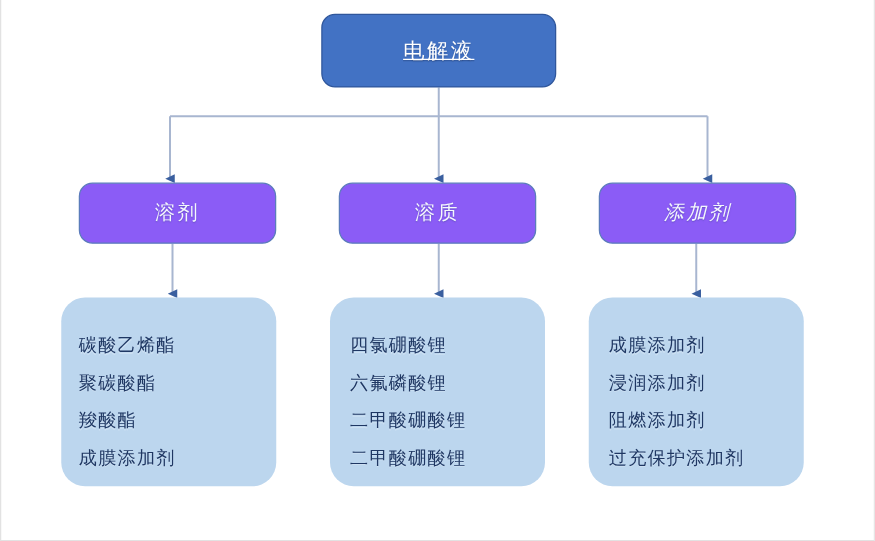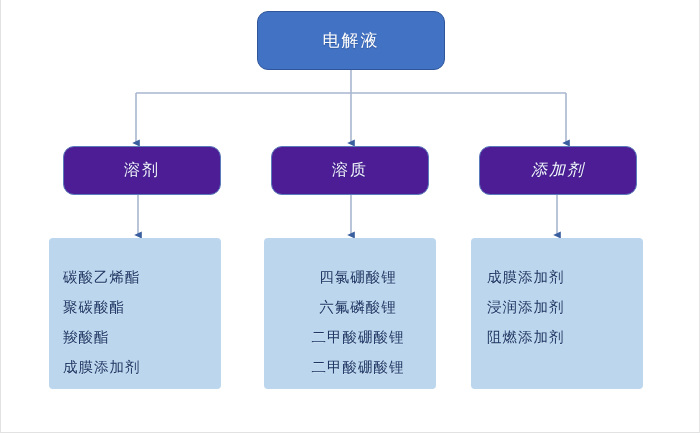--- a/index.html
+++ b/index.html
@@ -46,62 +46,63 @@
     top: 11px;
     width: 188px;
     height: 59px;
     background: #4272c4;
     border: 1px solid #2f569b;
     border-radius: 11px;
     color: #ffffff;
     font-size: 17px;
     letter-spacing: 2px;
     text-shadow: 0 1px 1px rgba(20,40,80,.35);
+    text-decoration: underline;
   }
 
   .node-mid {
     top: 146px;
     width: 158px;
     height: 49px;
-    background: #4c1d95;
+    background: #8b5cf6;
     border: 1px solid #5b7cbb;
     border-radius: 11px;
     color: #f4f7fd;
     font-size: 16px;
     letter-spacing: 2px;
     text-shadow: 0 1px 1px rgba(40,60,110,.35);
   }
   .node-mid.col-a { left: 62px;  }
   .node-mid.col-b { left: 270px; align-items: center; }
   .node-mid.col-c { left: 478px; font-style: italic; }
 
   .node-list {
     top: 238px;
     width: 172px;
     height: 151px;
     background: #bcd6ee;
-    border-radius: 4px;
+    border-radius: 19px;
     display: block;
     padding: 24px 0 0 0;
     z-index: 2;
   }
   .node-list.col-a { left: 48px;  }
   .node-list.col-b { left: 263px; }
   .node-list.col-c { left: 470px; }
 
   .list-item {
     font-size: 14.5px;
     line-height: 30px;
     color: #1f3763;
     letter-spacing: 1px;
     white-space: nowrap;
     text-shadow: 0 1px 0 rgba(255,255,255,.25);
   }
   .node-list.col-a .list-item { padding-left: 14px; }
-  .node-list.col-b .list-item { padding-left: 16px; text-align: center; }
+  .node-list.col-b .list-item { padding-left: 16px; }
   .node-list.col-c .list-item { padding-left: 16px; }
 </style>
 </head>
 <body>
 
 <div id="canvas">
 
   <svg id="connectors" viewBox="0 0 700 433" width="700" height="433" aria-hidden="true">
     <defs>
       <marker id="arrowhead" markerWidth="9" markerHeight="9" refX="4.2" refY="4.2" orient="auto" markerUnits="userSpaceOnUse">
@@ -147,15 +148,16 @@
     <div class="list-item">四氯硼酸锂</div>
     <div class="list-item">六氟磷酸锂</div>
     <div class="list-item">二甲酸硼酸锂</div>
     <div class="list-item">二甲酸硼酸锂</div>
   </div>
 
   <div class="node node-list col-c">
     <div class="list-item">成膜添加剂</div>
     <div class="list-item">浸润添加剂</div>
     <div class="list-item">阻燃添加剂</div>
+    <div class="list-item">过充保护添加剂</div>
   </div>
 
 </div>
 
 </body></html>

